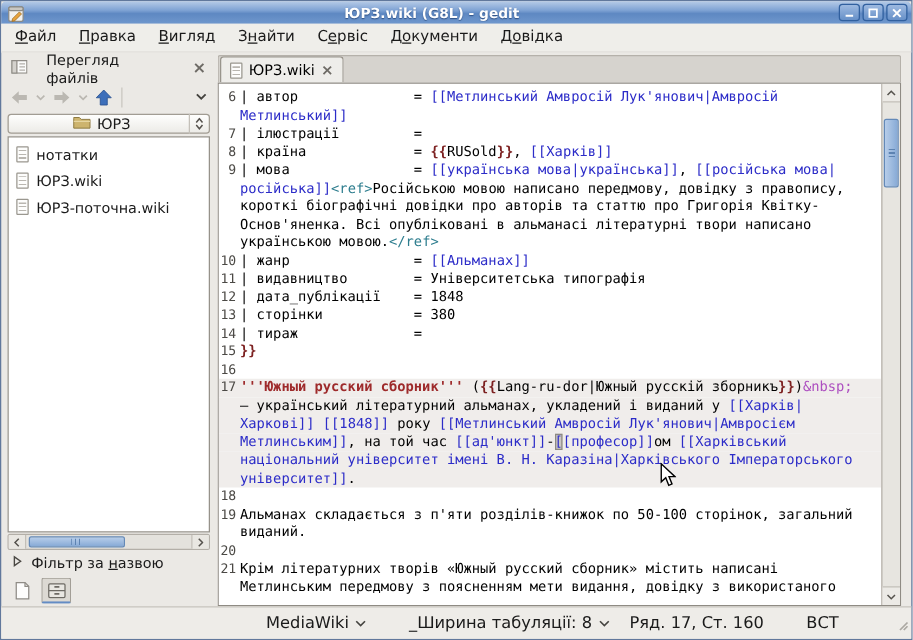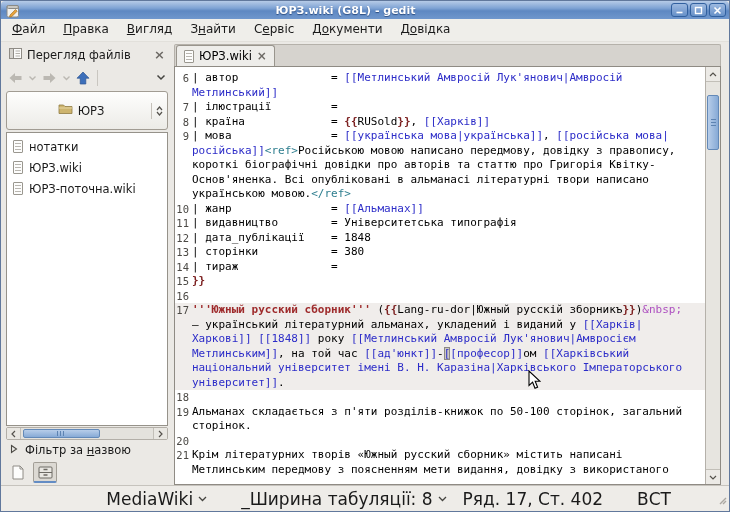--- a/index.html
+++ b/index.html
@@ -20,27 +20,27 @@
     justify-content:center;}
   
   .menubar{height:23px;flex:none;display:flex;align-items:flex-start;background:#efeeea;
     font-size:12px;color:#1a1a1a;padding-left:2px;border-bottom:1px solid #e2e0db;}
   .menu-item{padding:3px 9px;cursor:default;}
   .mn{text-decoration:underline;}
   
   .main{flex:1;display:flex;overflow:hidden;padding:2px 8px 0 3px;}
   
   .sidebar{width:166px;flex:none;display:flex;flex-direction:column;font-size:11.5px;color:#1a1a1a;}
-  .sb-header{height:21px;flex:none;display:flex;align-items:center;gap:5px;padding:0 5px;}
+  .sb-header{height:21px;flex:none;display:flex;align-items:center;gap:15px;padding:0 5px;}
   .sb-close{margin-left:auto;color:#6e6b66;font-size:13px;line-height:10px;font-weight:bold;}
   .sb-toolbar{height:25px;flex:none;display:flex;align-items:center;gap:3px;padding:2px 3px;}
   .tbtn{display:flex;align-items:center;justify-content:center;padding:2px 1px;}
   .tsep{width:1px;height:16px;background:#c9c6c0;margin:0 3px;}
   .sb-spacer{flex:1;}
-  .sb-combo{height:39px;flex:none;margin:1px 2px 2px 2px;border:1px solid #a19c93;border-radius:3px;
+  .sb-combo{height:16px;flex:none;margin:1px 2px 2px 2px;border:1px solid #a19c93;border-radius:3px;
     background:linear-gradient(#fefefd,#ecebe7);display:flex;align-items:center;padding:0 4px;}
   .combo-center{flex:1;display:flex;align-items:center;justify-content:center;gap:5px;}
   .spin{display:flex;flex-direction:column;align-items:center;line-height:5px;
     border-left:1px solid #c4c0b9;padding-left:4px;height:16px;justify-content:center;color:#55524d;}
   .sb-list{flex:1;margin:0 2px;background:#fff;border:1px solid #96928a;overflow:hidden;padding-top:3px;}
   .file-item{height:21px;display:flex;align-items:center;gap:6px;padding-left:6px;}
   .doc-icon{width:10px;height:13px;background:#fdfdfc;border:1px solid #9a978f;border-radius:1px;
     position:relative;flex:none;}
   .doc-icon::after{content:"";position:absolute;left:1px;right:1px;top:2px;height:8px;
     background:repeating-linear-gradient(#b9b6b0 0,#b9b6b0 1px,transparent 1px,transparent 3px);}
@@ -82,21 +82,21 @@
   .vbtn{height:15px;flex:none;display:flex;align-items:center;justify-content:center;background:#eceae6;}
   .vbtn.up{border-bottom:1px solid #c2bfb8;}
   .vbtn.down{border-top:1px solid #c2bfb8;}
   .vtrack{flex:1;position:relative;}
   .vthumb{position:absolute;left:1px;right:1px;top:13px;height:55px;border-radius:2px;
     background:linear-gradient(90deg,#b7cde9,#87aad6);border:1px solid #6389b8;
     display:flex;align-items:center;justify-content:center;}
   .grip-lines-v{height:8px;width:5px;background:repeating-linear-gradient(#5d83b2 0,#5d83b2 1px,transparent 1px,transparent 3px);}
   
   .statusbar{height:26px;flex:none;display:flex;align-items:center;background:#eeece8;
-    border-top:1px solid #c6c3bd;font-size:17px;color:#1a1a1a;padding:0 6px;position:relative;}
+    border-top:1px solid #c6c3bd;font-size:13px;color:#1a1a1a;padding:0 6px;position:relative;}
   .status-spacer{flex:1;}
   .scombo{display:flex;align-items:center;gap:5px;padding:2px 4px;}
   .sb-lang{margin-right:26px;}
   .sb-tabw{margin-right:12px;}
   .sb-pos{margin-right:34px;}
   .sb-mode{margin-right:52px;}
   .grip{position:absolute;right:2px;bottom:2px;}
   
   .cursor{position:absolute;left:527px;top:369px;z-index:50;pointer-events:none;}
 </style>
@@ -372,21 +372,21 @@
             <div class="row">
               <span class="ln">18</span>
               <pre class="tx"></pre>
             </div>
             <div class="row">
               <span class="ln">19</span>
               <pre class="tx"><span>Альманах складається з п'яти розділів-книжок по 50-100 сторінок, загальний</span></pre>
             </div>
             <div class="row">
               <span class="ln"></span>
-              <pre class="tx"><span>сторінок.</span></pre>
+              <pre class="tx"><span>виданий.</span></pre>
             </div>
             <div class="row">
               <span class="ln">20</span>
               <pre class="tx"></pre>
             </div>
             <div class="row">
               <span class="ln">21</span>
               <pre class="tx"><span>Крім літературних творів «Южный русский сборник» містить написані</span></pre>
             </div>
             <div class="row">
@@ -422,21 +422,21 @@
       <svg width="9" height="6">
           <path d="M1 1 L4.5 4.5 L8 1" stroke="#454440" fill="none" stroke-width="1.3"></path>
         </svg>
     </span>
     <span class="scombo sb-tabw">
       <span>_Ширина табуляції: 8</span>
       <svg width="9" height="6">
           <path d="M1 1 L4.5 4.5 L8 1" stroke="#454440" fill="none" stroke-width="1.3"></path>
         </svg>
     </span>
-    <span class="sb-pos">Ряд. 17, Ст. 402</span>
+    <span class="sb-pos">Ряд. 17, Ст. 160</span>
     <span class="sb-mode">ВСТ</span>
     <span class="grip">
       <svg width="10" height="10">
         <path d="M9 3 L3 9 M9 6 L6 9 M9 9 L9 9" stroke="#aba8a2" stroke-width="1.4"></path>
       </svg>
     </span>
   </div>
 
   <span class="cursor">
     <svg width="13" height="20" viewBox="0 0 13 20">

